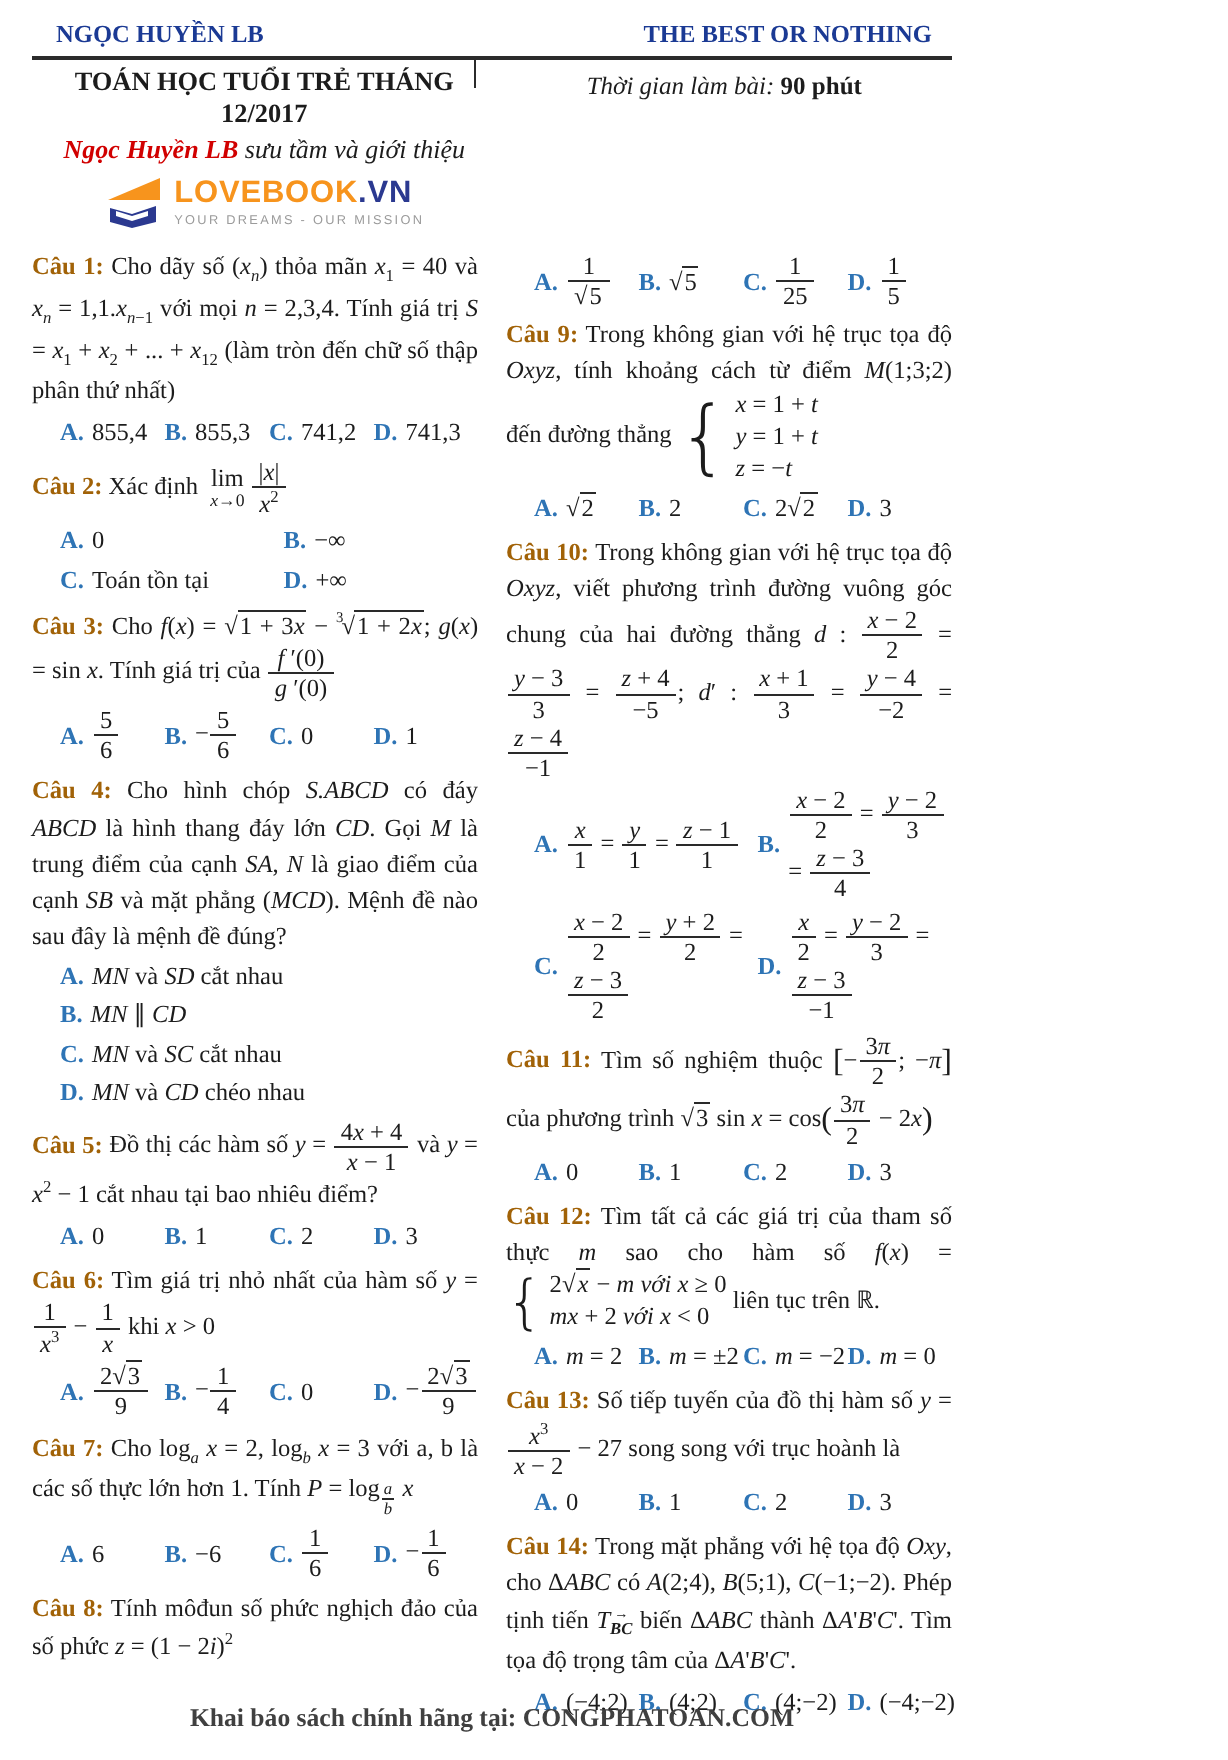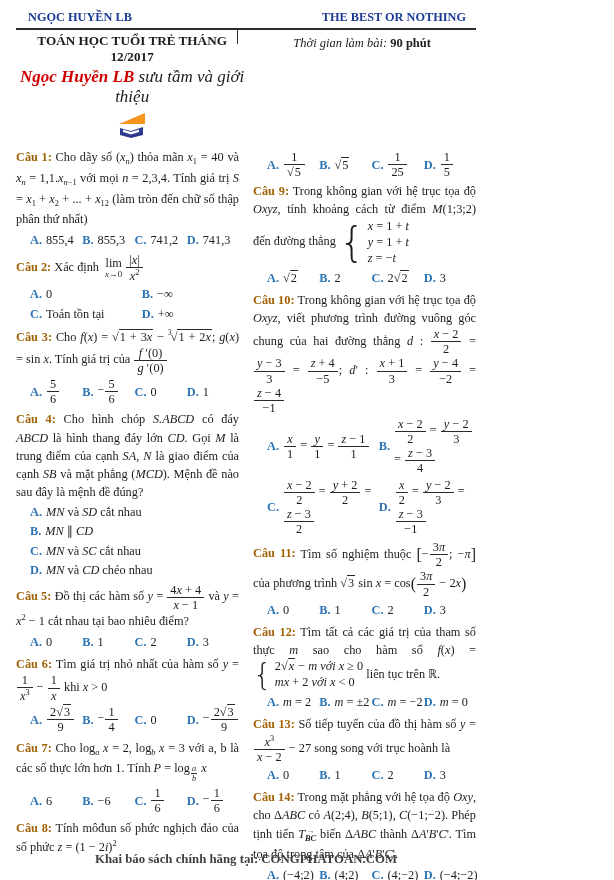--- a/index.html
+++ b/index.html
@@ -7,21 +7,21 @@
   .page{position:relative;width:492px;height:880px;box-sizing:border-box;padding:8px 16px 0 16px;overflow:hidden;background:#fff;}
 
   
   .topbar{display:flex;justify-content:space-between;padding:2px 10px 3px 12px;color:#1b3a94;font-weight:bold;font-size:12.3px;}
   .rule{border-top:2px solid #2b2b2b;position:relative;}
   .hdiv{position:absolute;left:48%;top:0;height:14px;border-left:1.5px solid #2b2b2b;}
   .headcols{display:flex;margin-top:3px;}
   .hl{flex:1.02;text-align:center;}
   .hrt{flex:1;text-align:center;}
   .ht{font-weight:bold;font-size:13.2px;}
-  .hc{font-size:17px;font-style:italic;margin-top:2px;}
+  .hc{font-size:13px;font-style:italic;margin-top:2px;}
   .hc .nm{color:#d10000;font-weight:bold;}
   .hsub{font-weight:bold;font-size:12.8px;margin-top:4px;}
   .htime{font-size:12.5px;margin-top:3px;}
   .htime i{font-style:italic;}
   .logo{display:flex;align-items:center;justify-content:center;gap:5px;margin-top:5px;}
   .lbtext{text-align:left;font-family:"Liberation Sans",sans-serif;}
   .l1{font-weight:bold;font-size:15.5px;letter-spacing:.4px;line-height:1;}
   .l1 .or{color:#f7941d;}
   .l1 .nv{color:#2b3990;}
   .lbtag{font-size:6.4px;color:#9b9b9b;letter-spacing:1.15px;margin-top:2px;}
@@ -80,20 +80,24 @@
   <div class="headcols">
     <div class="hl">
       <div class="ht">TOÁN HỌC TUỔI TRẺ THÁNG 12/2017</div>
       <div class="hc"><i class="nm">Ngọc Huyền LB</i><i> sưu tầm và giới thiệu</i></div>
       <div class="logo">
         <svg width="30" height="27" viewBox="0 0 30 27">
           <polygon points="2,12 28,1 28,12" fill="#f7941d"></polygon>
           <path d="M3 16 L14 19 L26 15 L26 23 L14 26 L3 23 Z" fill="#2b3990"></path>
           <path d="M6 17.5 L14 20 L22 17.5 L22 20 L14 22.5 L6 20 Z" fill="#ffffff"></path>
         </svg>
+        <div class="lbtext">
+          <div class="l1"><span class="or">LOVEBOOK</span><span class="nv">.VN</span></div>
+          <div class="lbtag">YOUR DREAMS - OUR MISSION</div>
+        </div>
       </div>
     </div>
     <div class="hrt">
       <div class="htime"><i>Thời gian làm bài:</i> <b>90 phút</b></div>
     </div>
   </div>
 
   <div class="cols">
 
     <div class="col">

